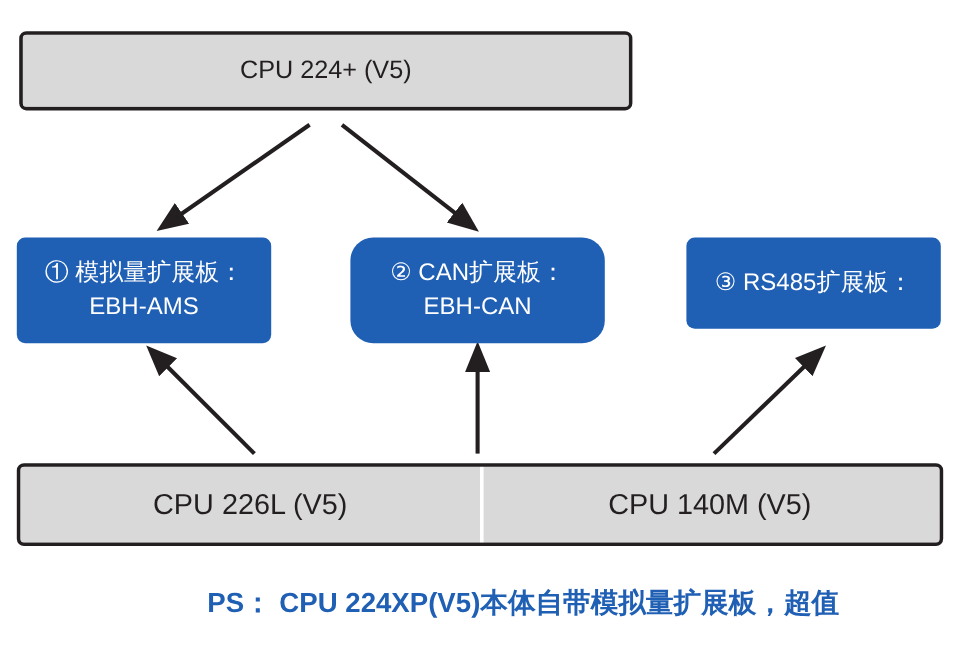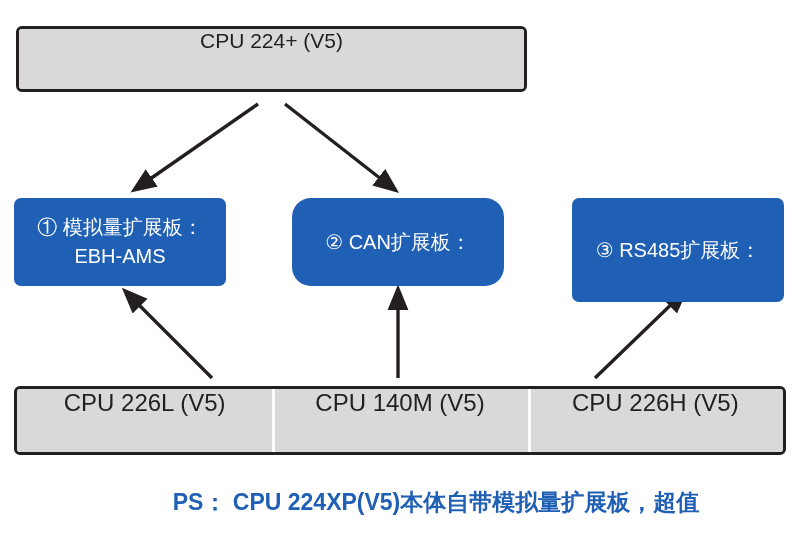--- a/index.html
+++ b/index.html
@@ -45,20 +45,21 @@
   }
   .cpu-strip-bottom {
     left: 14px;
     top: 386px;
     width: 772px;
     height: 69px;
   }
   .cpu-cell {
     flex: 1 1 0;
     display: flex;
+    align-items: center;
     justify-content: center;
     color: #231f20;
     background: #d9d9d9;
     position: relative;
   }
   .cpu-strip-top .cpu-cell {
     font-size: 21px;
   }
   .cpu-strip-bottom .cpu-cell {
     font-size: 24px;
@@ -102,21 +103,21 @@
     left: 292px;
     top: 198px;
     width: 212px;
     height: 88px;
     border-radius: 19px;
   }
   .board-485 {
     left: 572px;
     top: 198px;
     width: 212px;
-    height: 104px;
+    height: 76px;
   }
 
   
   .footer-note {
     position: absolute;
     left: 0;
     top: 487px;
     width: 800px;
     text-align: center;
     color: #1f5fb4;
@@ -154,32 +155,30 @@
       <span>CPU 224+ (V5)</span>
     </div>
   </div>
 
   <div class="board board-ams">
     <span class="line1">① 模拟量扩展板：</span>
     <span class="line2">EBH-AMS</span>
   </div>
   <div class="board board-can">
     <span class="line1">② CAN扩展板：</span>
+    <span class="line2">EBH-CAN</span>
   </div>
   <div class="board board-485">
     <span class="line1">③ RS485扩展板：</span>
   </div>
 
   <div class="cpu-strip cpu-strip-bottom">
     <div class="cpu-cell">
       <span>CPU 226L (V5)</span>
     </div>
     <div class="cpu-cell">
       <span>CPU 140M (V5)</span>
     </div>
-    <div class="cpu-cell">
-      <span>CPU 226H (V5)</span>
-    </div>
   </div>
 
   <div class="footer-note">PS： CPU 224XP(V5)本体自带模拟量扩展板，超值</div>
 
 </div>
 
 </body></html>

